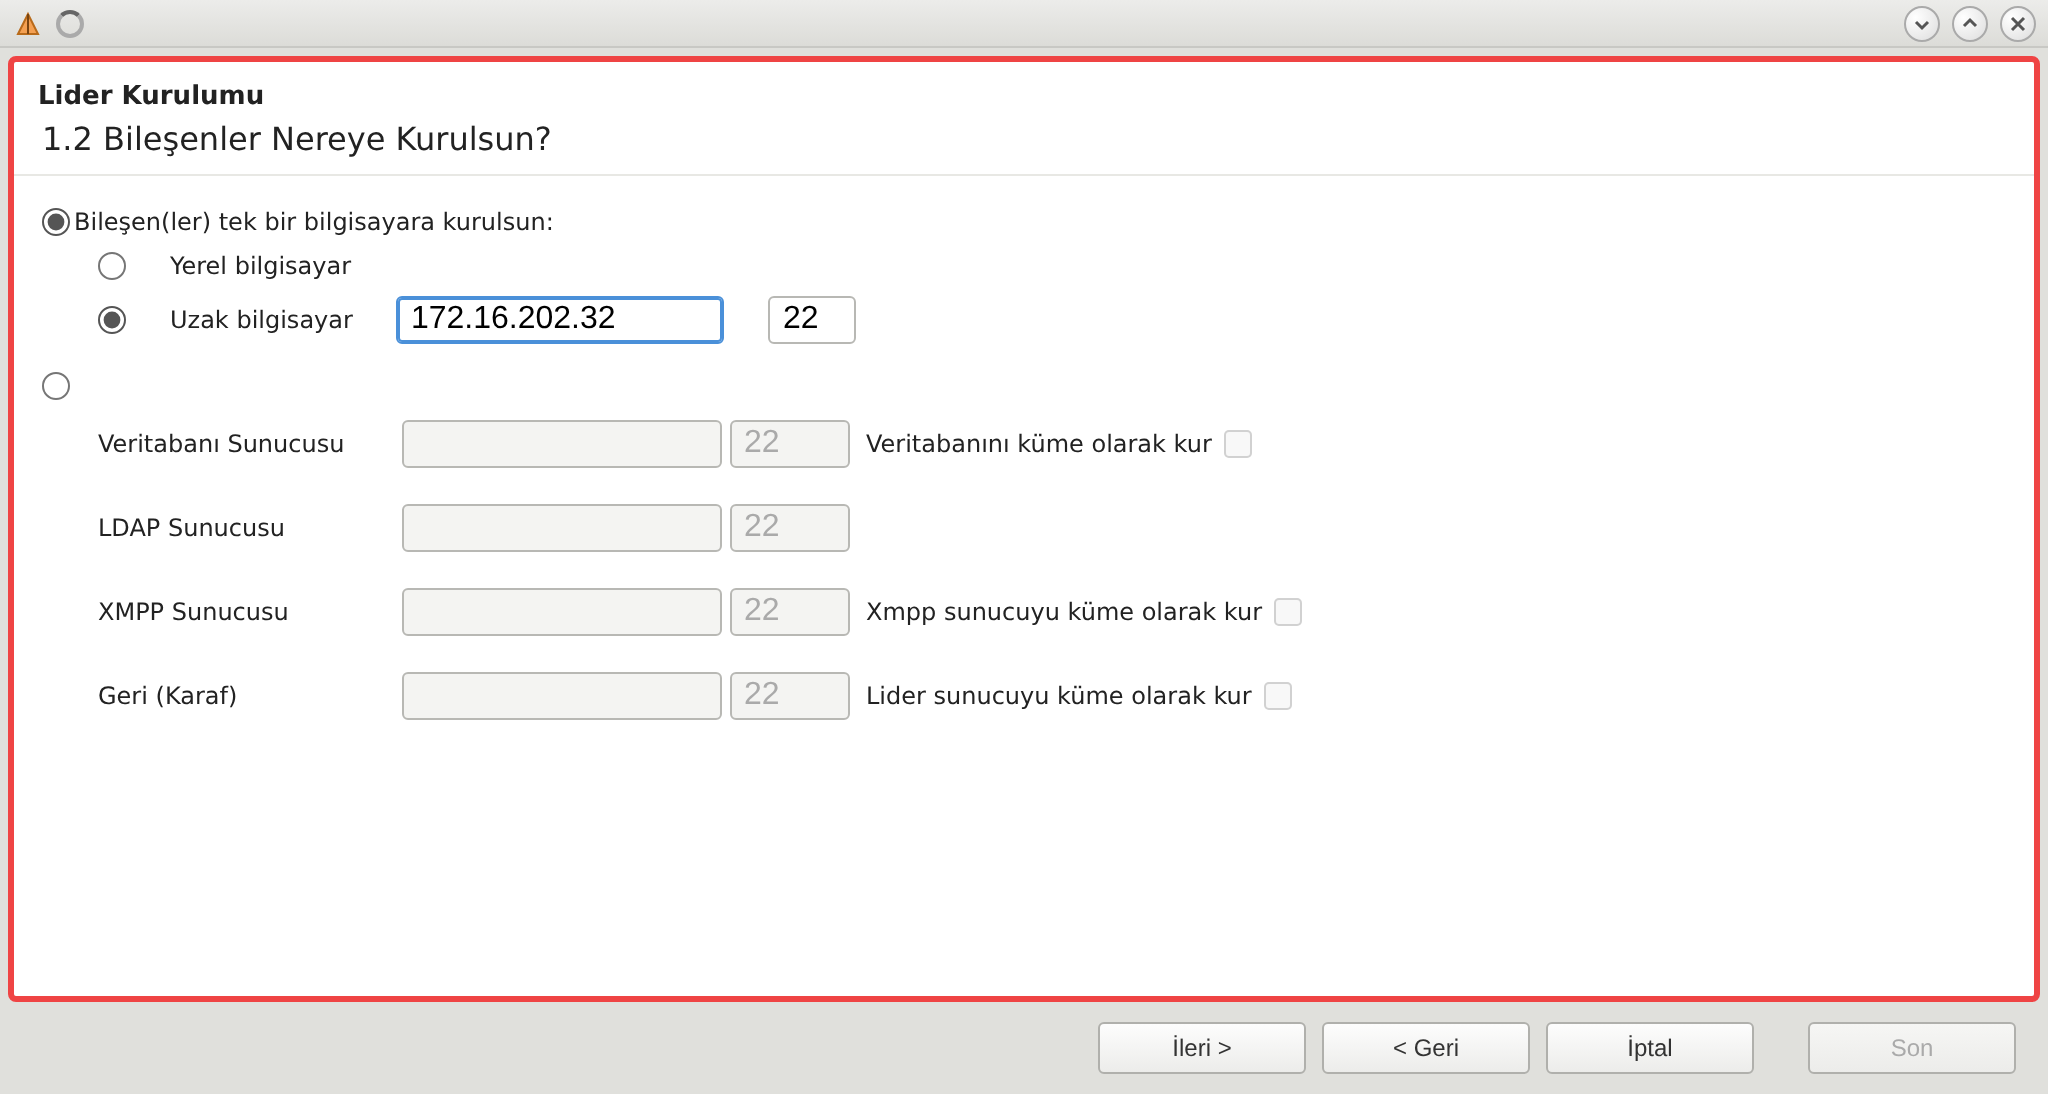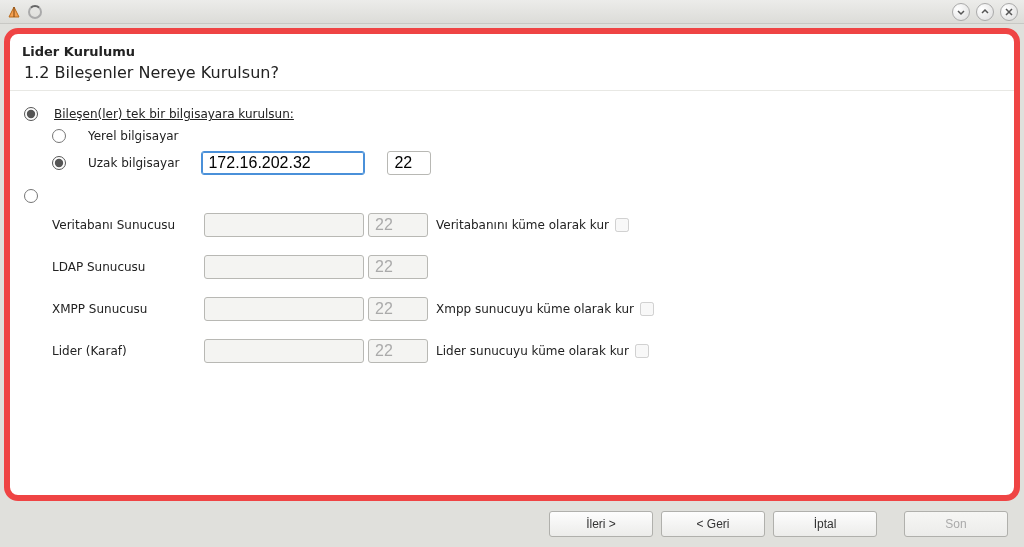--- a/index.html
+++ b/index.html
@@ -41,22 +41,22 @@
     }
     .content-wrap {
       background: #e0e0dc;
       padding: 4px 4px 0 4px;
       height: calc(100% - 24px);
       display: flex;
       flex-direction: column;
     }
     .panel {
       background: #fff;
-      border: 6px solid #ef4444;
-      border-radius: 14px;
+      border: 3px solid #ef4444;
+      border-radius: 4px;
       flex: 1;
       display: flex;
       flex-direction: column;
       overflow: hidden;
       justify-content: flex-end;
     }
     .header {
       padding: 10px 12px 8px 12px;
       border-bottom: 1px solid #e8e8e4;
     }
@@ -69,23 +69,22 @@
       font-size: 16px;
       padding-left: 2px;
     }
     .body {
       padding: 16px 14px;
       flex: 1;
     }
     .radio-row {
       display: flex;
       align-items: center;
-      gap: 16px;
+      gap: 2px;
       margin-bottom: 8px;
-      text-decoration: underline;
     }
     .radio-sub {
       margin-left: 28px;
       display: flex;
       align-items: center;
       gap: 22px;
       margin-bottom: 8px;
     }
     input[type="radio"] {
       width: 14px; height: 14px;
@@ -248,21 +247,21 @@
             <div class="grid-label">XMPP Sunucusu</div>
             <input type="text" class="grid-ip" disabled="" style="">
             <input type="text" class="grid-port" disabled="" value="22" style="">
             <div class="check-label">
               <span>Xmpp sunucuyu küme olarak kur</span>
               <input type="checkbox" disabled="" style="">
             </div>
           </div>
 
           <div class="grid-row">
-            <div class="grid-label">Lider (Karaf)</div>
+            <div class="grid-label">Geri (Karaf)</div>
             <input type="text" class="grid-ip" disabled="" style="">
             <input type="text" class="grid-port" disabled="" value="22" style="">
             <div class="check-label">
               <span>Lider sunucuyu küme olarak kur</span>
               <input type="checkbox" disabled="" style="">
             </div>
           </div>
 
         </div>
       </div>

